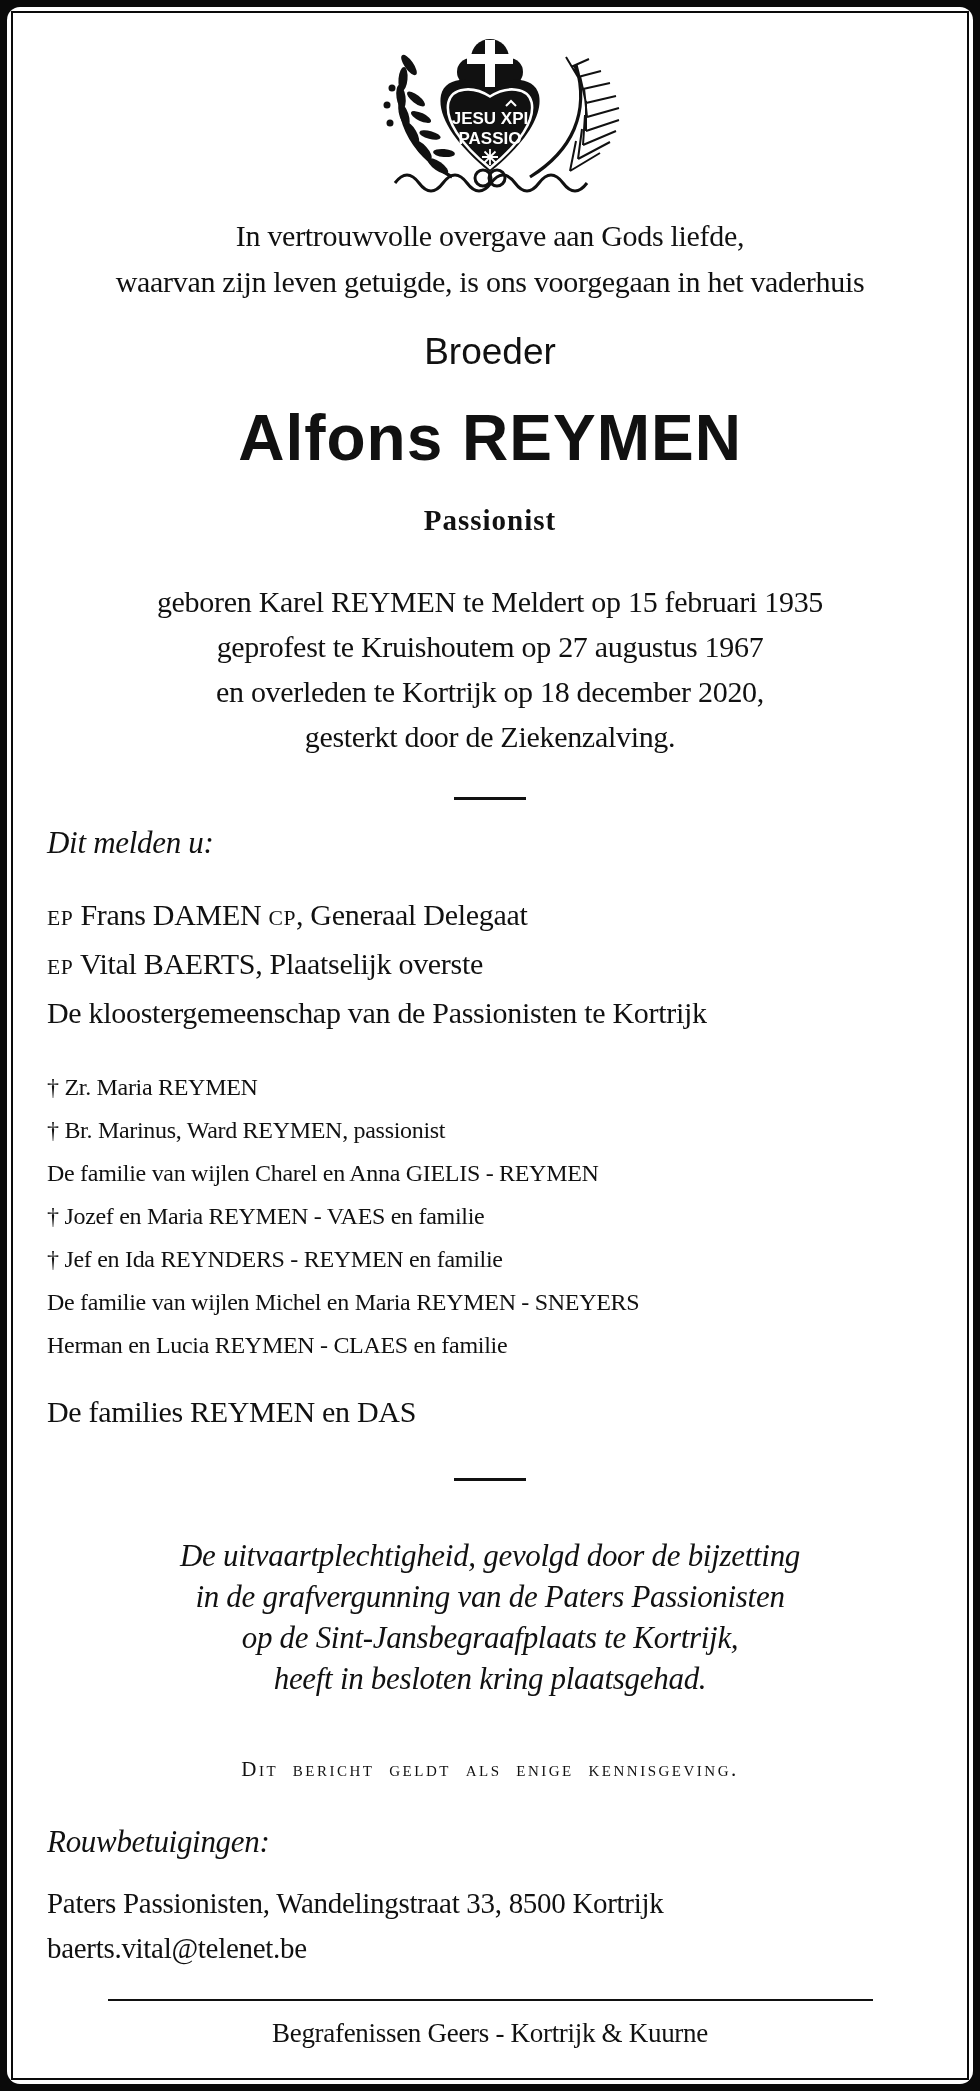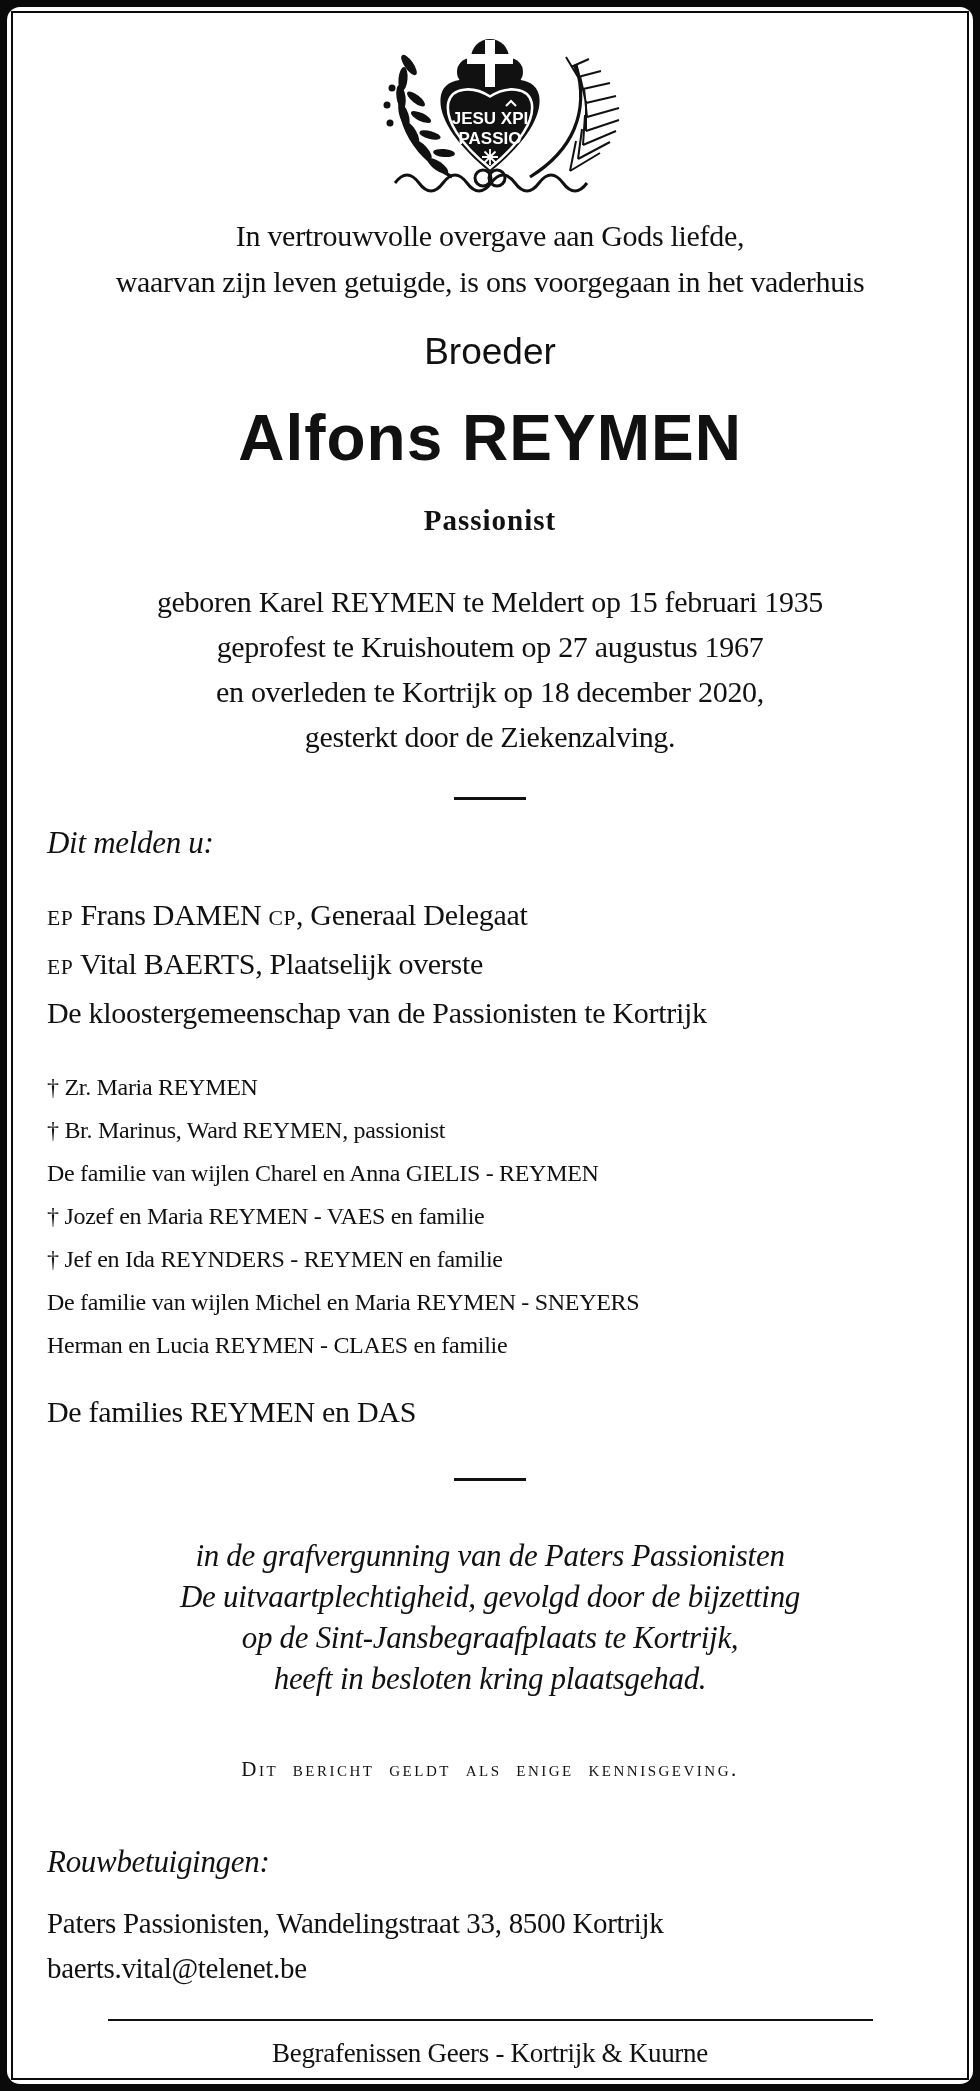--- a/index.html
+++ b/index.html
@@ -46,21 +46,21 @@
 
   .announce-heading{margin-top:20px;font-size:31px;line-height:45px;font-style:italic;}
   .announcers{margin-top:27px;font-size:30px;line-height:46px;}
   .abbr{font-size:0.72em;letter-spacing:0.5px;}
   .family{margin-top:30px;font-size:24px;line-height:43px;}
   .families-line{margin-top:22px;font-size:30px;line-height:45px;}
 
   .ceremony{margin-top:54px;font-size:31px;line-height:41px;font-style:italic;}
   .notice{margin-top:48px;font-size:21px;line-height:44px;font-variant:small-caps;letter-spacing:2.5px;word-spacing:7px;}
 
-  .condolences{margin-top:48px;font-size:31px;line-height:45px;font-style:italic;}
+  .condolences{margin-top:28px;font-size:31px;line-height:45px;font-style:italic;}
   .address{margin-top:17px;font-size:29px;line-height:45px;}
   .email{margin-top:0;font-size:29px;line-height:45px;}
 
   .footer-rule{width:765px;border:0;border-top:2px solid #111;margin:28px auto 0 auto;}
   .footer-text{margin-top:15px;font-size:27px;line-height:34px;}
 </style>
 </head>
 <body>
 
 <div class="sheet">
@@ -165,22 +165,22 @@
         <div>† Jef en Ida REYNDERS - REYMEN en familie</div>
         <div>De familie van wijlen Michel en Maria REYMEN - SNEYERS</div>
         <div>Herman en Lucia REYMEN - CLAES en familie</div>
       </div>
 
       <div class="families-line serif left">De families REYMEN en DAS</div>
 
       <hr class="short-rule second">
 
       <div class="ceremony serif center">
+        <div>De uitvaartplechtigheid, gevolgd door de bijzetting</div>
         <div>in de grafvergunning van de Paters Passionisten</div>
-        <div>De uitvaartplechtigheid, gevolgd door de bijzetting</div>
         <div>op de Sint-Jansbegraafplaats te Kortrijk,</div>
         <div>heeft in besloten kring plaatsgehad.</div>
       </div>
 
       <div class="notice serif center">Dit bericht geldt als enige kennisgeving.</div>
 
       <div class="condolences serif left">Rouwbetuigingen:</div>
 
       <div class="address serif left">Paters Passionisten, Wandelingstraat 33, 8500 Kortrijk</div>
       <div class="email serif left">baerts.vital@telenet.be</div>

